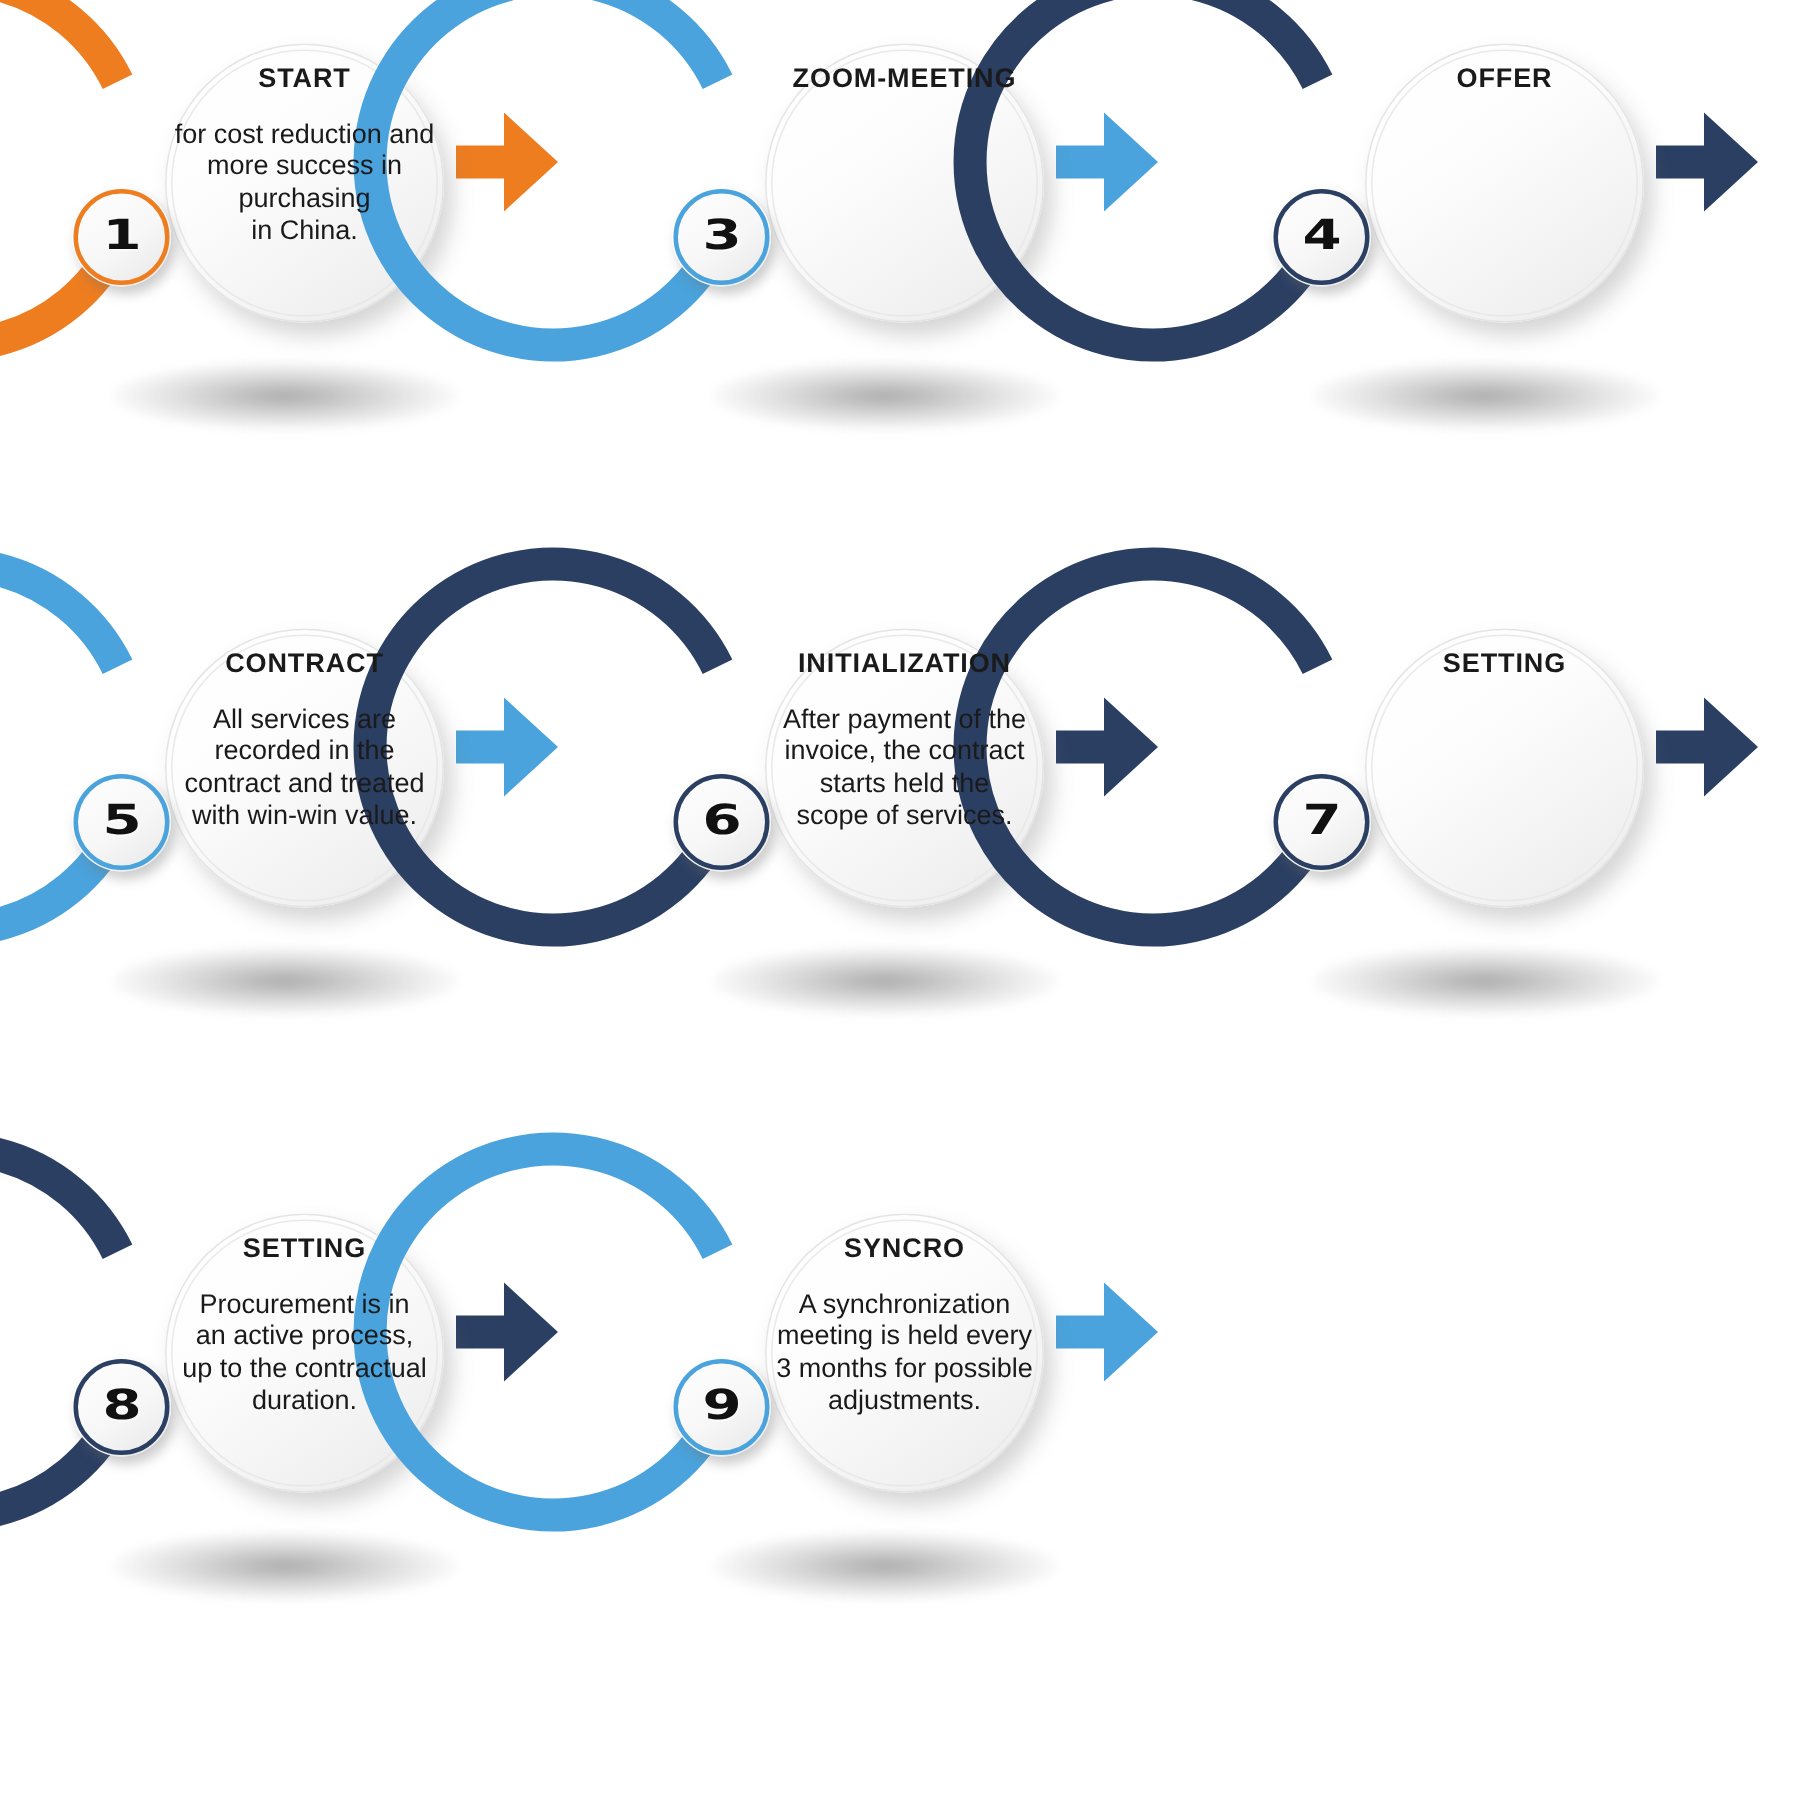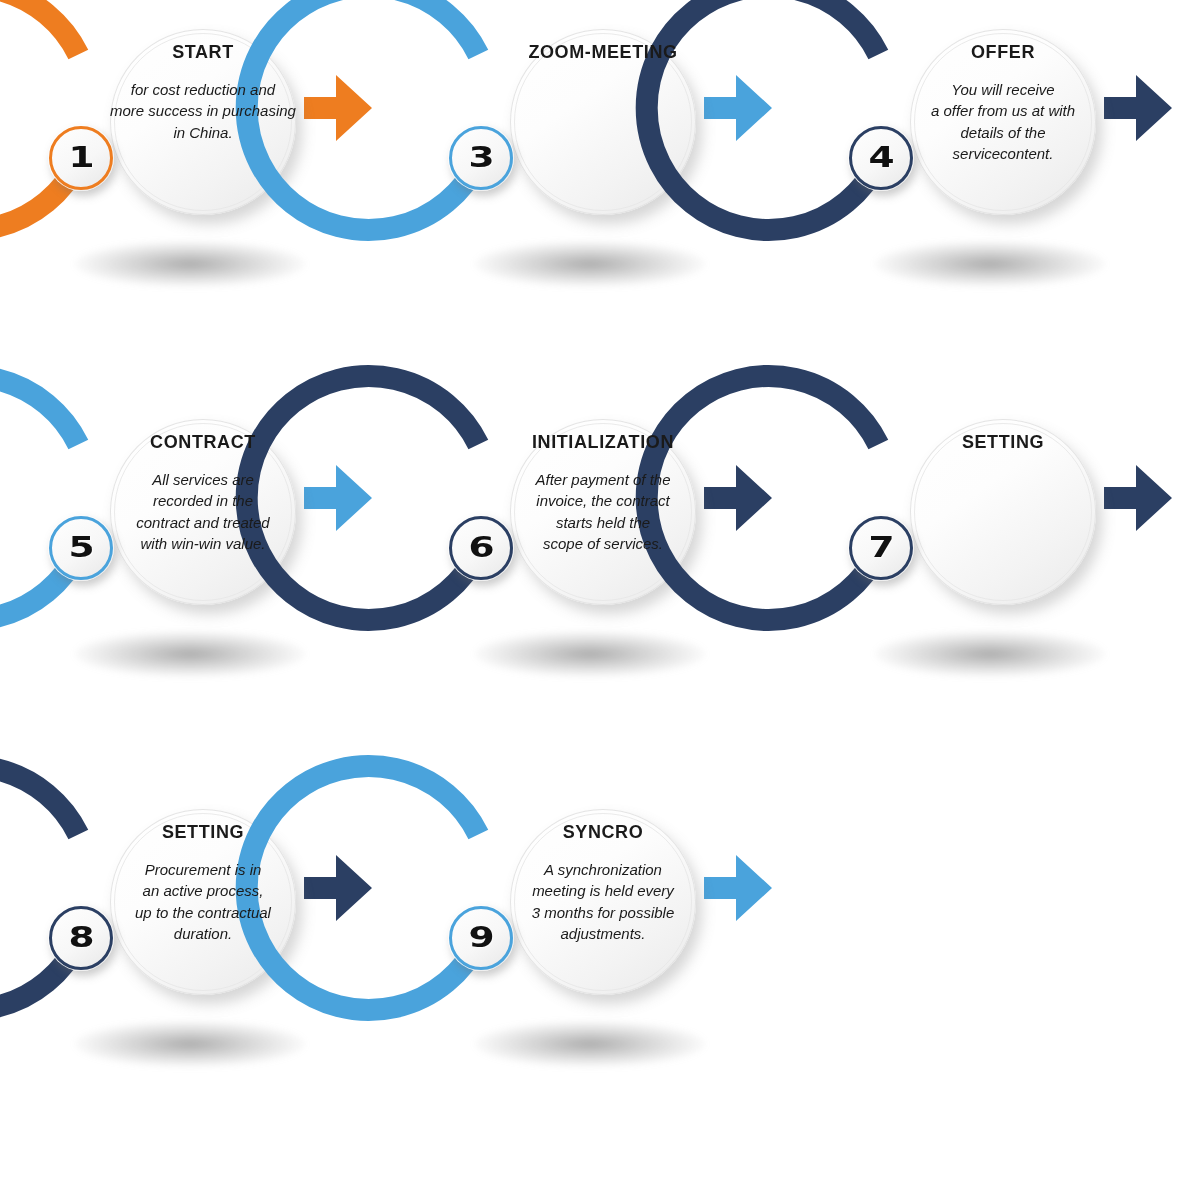--- a/index.html
+++ b/index.html
@@ -78,25 +78,24 @@
   }
   .card-title{
     font-size:18px;
     font-weight:bold;
     letter-spacing:0.6px;
     line-height:22px;
     margin:0 0 2px 0;
     white-space:nowrap;
   }
   .card-body{
-    font-size:15px;
+    font-size:18px;
     line-height:21.5px;
     margin:16px;
     white-space:pre-line;
-    font-style:italic;
   }
 
   
   .badge{
     position:absolute;
     left:48px;top:172px;
     width:66px;height:66px;
     border-radius:50%;
     background:linear-gradient(145deg,#ffffff 0%,#f7f7f7 55%,#e6e6e6 100%);
     box-shadow:3px 5px 8px rgba(110,110,110,0.35);
@@ -166,24 +165,20 @@
       <div class="ground-shadow"></div>
       <div class="ring-wrap">
         <svg width="266" height="266" viewBox="0 0 266 266">
           <path d="M 23.35 79.52 A 122 122 0 1 0 23.35 186.48" fill="none" stroke="#2b3f63" stroke-width="22" stroke-linecap="butt"></path>
           <path d="M 249 122 L 281 122 L 281 100 L 317 133 L 281 166 L 281 144 L 249 144 Z" fill="#2b3f63"></path>
         </svg>
       </div>
       <div class="disc"></div>
       <div class="textblock">
         <div class="card-title">OFFER</div>
-        <div class="card-body">You will receive
-a offer from us at with
-details of the
-servicecontent.</div>
       </div>
       <div class="badge" style="--c: #2b3f63;">
         <span class="badge-num">4</span>
       </div>
     </div>
     <div class="cell">
       <div class="ground-shadow"></div>
       <div class="ring-wrap">
         <svg width="266" height="266" viewBox="0 0 266 266">
           <path d="M 23.35 79.52 A 122 122 0 1 0 23.35 186.48" fill="none" stroke="#4aa3dc" stroke-width="22" stroke-linecap="butt"></path>

